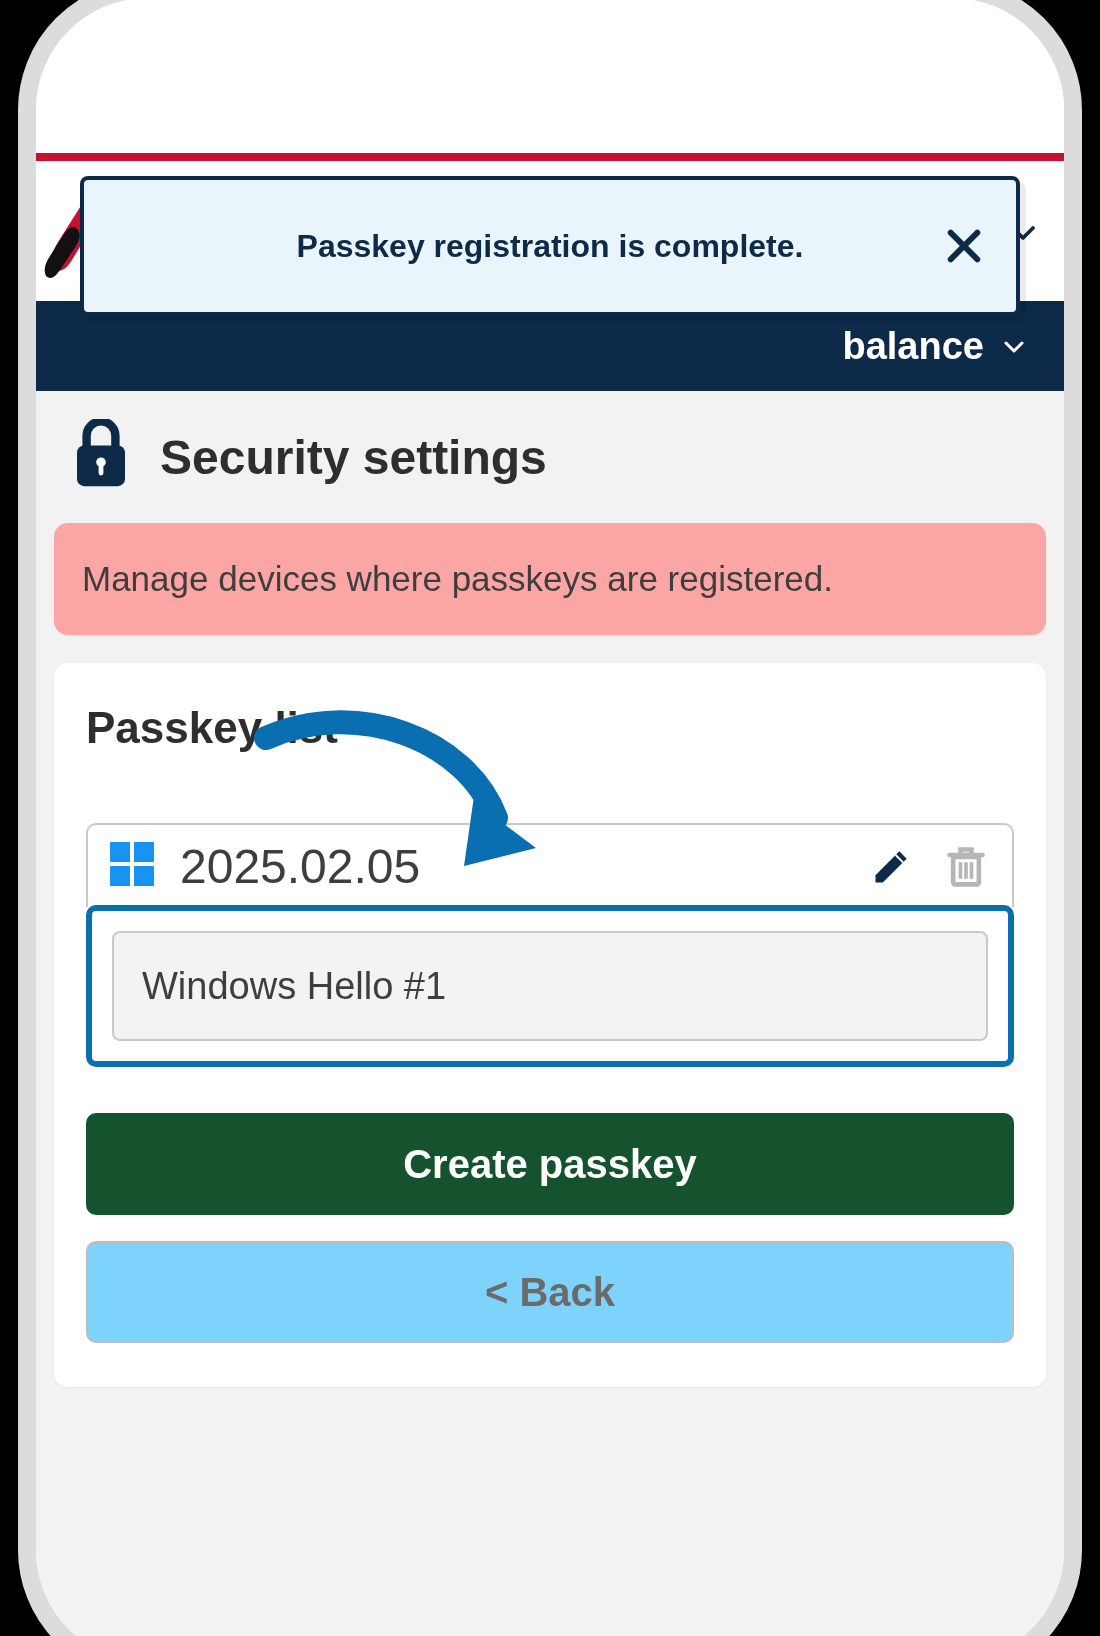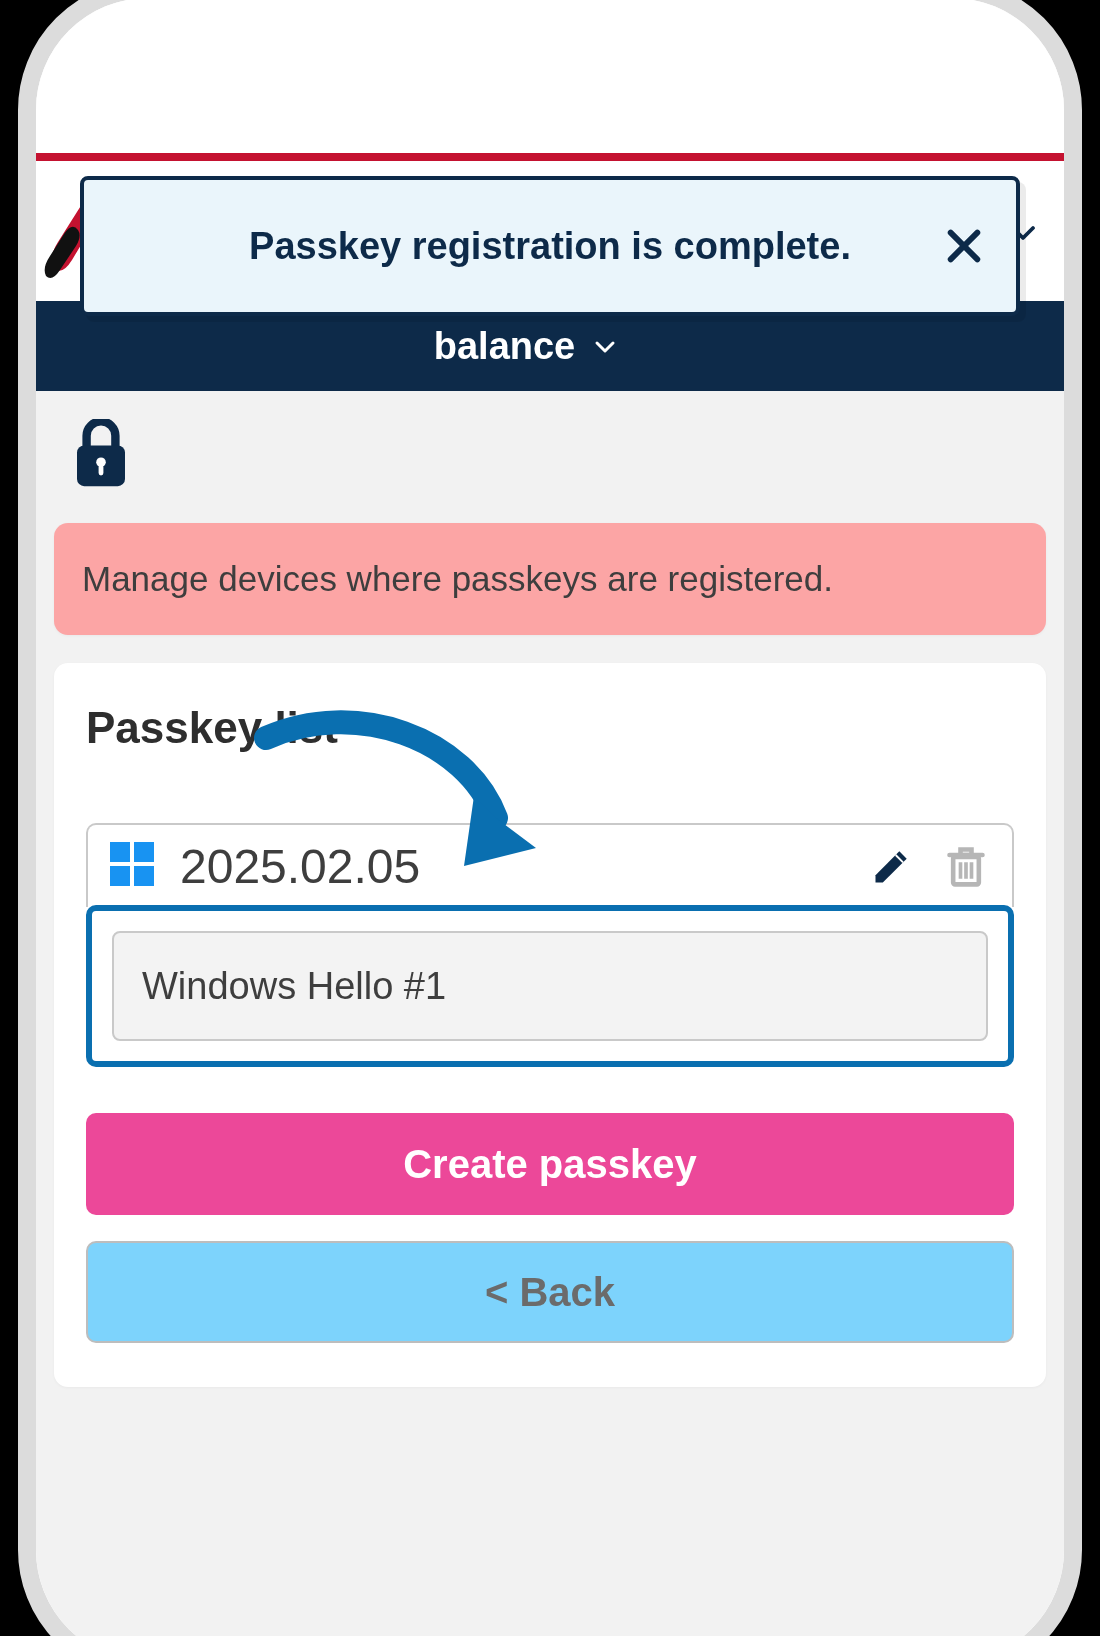--- a/index.html
+++ b/index.html
@@ -50,22 +50,22 @@
     background: #fff;
     position: relative;
   }
 
   .balance-bar {
     height: 90px;
     background: #0d2a49;
     color: #fff;
     display: flex;
     align-items: center;
-    justify-content: center;
-    padding-right: 49px;
+    justify-content: flex-end;
+    padding-right: 38px;
     gap: 18px;
     font-size: 38px;
     font-weight: 600;
   }
 
   .toast {
     position: absolute;
     top: 178px;
     left: 44px;
     right: 44px;
@@ -74,21 +74,21 @@
     border: 4px solid #0d2a49;
     border-radius: 8px;
     display: flex;
     align-items: center;
     justify-content: center;
     box-shadow: 6px 6px 0 rgba(0,0,0,0.08);
     z-index: 50;
   }
   .toast-text {
     color: #0d2a49;
-    font-size: 38px;
+    font-size: 32px;
     font-weight: 700;
     text-align: center;
     flex: 1;
   }
   .toast-close {
     position: absolute;
     right: 30px;
     top: 50%;
     transform: translateY(-50%);
     width: 44px; height: 44px;
@@ -180,21 +180,21 @@
     height: 102px;
     border-radius: 10px;
     display: flex;
     align-items: center;
     justify-content: center;
     font-size: 40px;
     font-weight: 600;
     cursor: pointer;
   }
   .btn-primary {
-    background: #ec4899;
+    background: #14532d;
     color: #fff;
   }
   .btn-outline {
     margin-top: 26px;
     border: 2px solid #bdbdbd;
     color: #6b6b6b;
     background: #7dd3fc;
   }
 
   .arrow-wrap {
@@ -268,20 +268,21 @@
     <div class="content">
       <div class="sec-header">
         <span>
           <svg width="58" height="72" viewBox="0 0 48 60">
             <path d="M12 22 V14 a12 12 0 0 1 24 0 V22" fill="none" stroke="#0d2a49" stroke-width="7" stroke-linecap="round"></path>
             <rect x="4" y="22" width="40" height="34" rx="6" fill="#0d2a49"></rect>
             <circle cx="24" cy="36" r="4" fill="#fff"></circle>
             <rect x="22" y="38" width="4" height="9" rx="2" fill="#fff"></rect>
           </svg>
         </span>
+        <div class="sec-title">Security settings</div>
       </div>
 
       <div class="desc-card">
         <span>Manage devices where passkeys are registered.</span>
       </div>
 
       <div class="main-card">
         <div class="list-title">Passkey list</div>
 
         <div>

